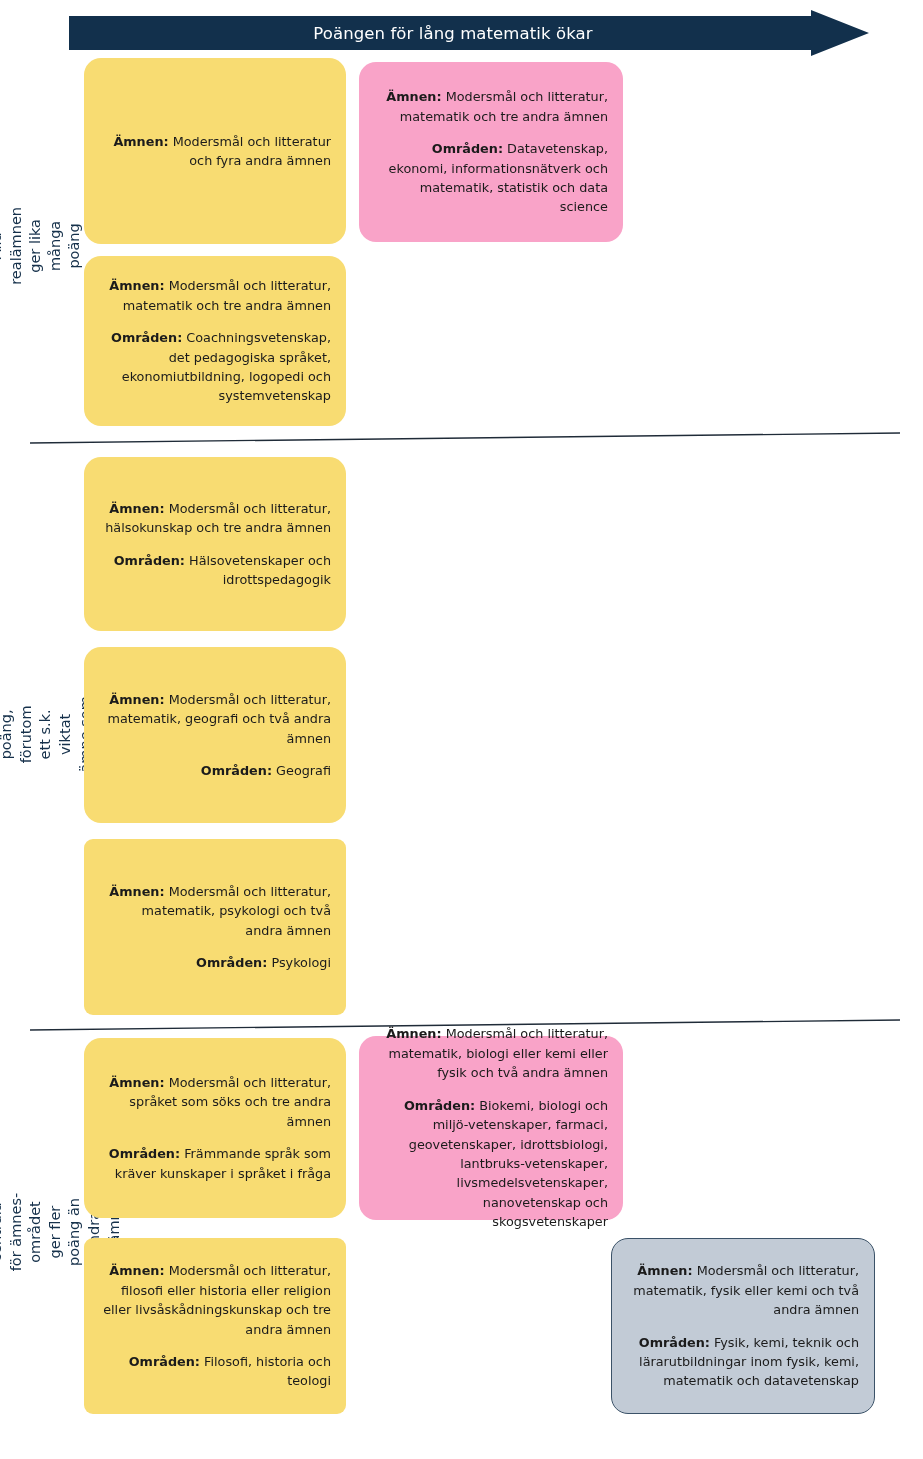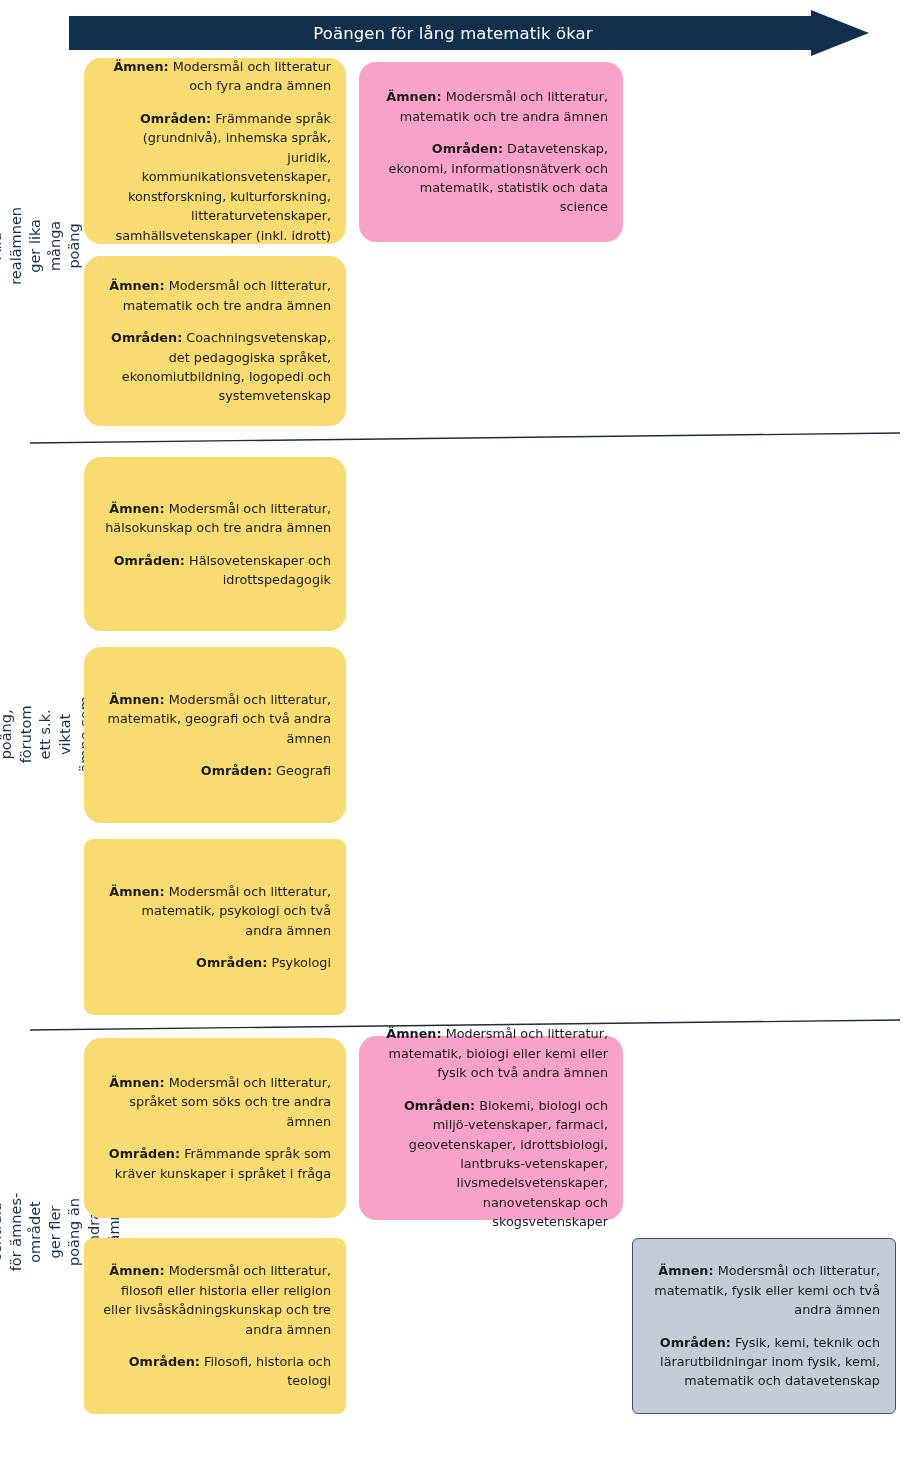--- a/index.html
+++ b/index.html
@@ -124,21 +124,20 @@
     </svg>
   </div>
   <div class="divider" style="top:1018px;">
     <svg width="870" height="14" viewBox="0 0 870 14" xmlns="http://www.w3.org/2000/svg">
       <line x1="0" y1="12" x2="870" y2="2" stroke="#1F2B38" stroke-width="1.4"></line>
     </svg>
   </div>
 
   <div class="card yellow" id="card-1" style="left:84px;top:58px;width:262px;height:186px;">
     <p><span class="lbl">Ämnen:</span> <span>Modersmål och litteratur och fyra andra ämnen</span></p>
-    <p><span class="lbl">Områden:</span> <span>Främmande språk (grundnivå), inhemska språk, juridik, kommunikationsvetenskaper, konstforskning, kulturforskning, litteraturvetenskaper, samhällsvetenskaper (inkl. idrott)</span></p>
   </div>
 
   <div class="card pink" id="card-2" style="left:359px;top:62px;width:264px;height:180px;">
     <p><span class="lbl">Ämnen:</span> <span>Modersmål och litteratur, matematik och tre andra ämnen</span></p>
     <p><span class="lbl">Områden:</span> <span>Datavetenskap, ekonomi, informationsnätverk och matematik, statistik och data science</span></p>
   </div>
 
   <div class="card yellow" id="card-3" style="left:84px;top:256px;width:262px;height:170px;">
     <p><span class="lbl">Ämnen:</span> <span>Modersmål och litteratur, matematik och tre andra ämnen</span></p>
     <p><span class="lbl">Områden:</span> <span>Coachningsvetenskap, det pedagogiska språket, ekonomiutbildning, logopedi och systemvetenskap</span></p>
@@ -168,18 +167,18 @@
     <p><span class="lbl">Ämnen:</span> <span>Modersmål och litteratur, matematik, biologi eller kemi eller fysik och två andra ämnen</span></p>
     <p><span class="lbl">Områden:</span> <span>Biokemi, biologi och miljö-vetenskaper, farmaci, geovetenskaper, idrottsbiologi, lantbruks-vetenskaper, livsmedelsvetenskaper, nanovetenskap och skogsvetenskaper</span></p>
   </div>
 
   <div class="card yellow" id="card-9" style="left:84px;top:1238px;width:262px;height:176px;border-radius:9px;">
     <p><span class="lbl">Ämnen:</span> <span>Modersmål och litteratur, filosofi eller historia eller religion eller livsåskådningskunskap och tre andra ämnen</span></p>
     <p><span class="lbl">Områden:</span> <span>Filosofi, historia och teologi</span></p>
   </div>
 
 
-  <div class="card gray" id="card-11" style="left:632px;top:1238px;width:264px;height:176px;border-radius:6px;">
+  <div class="card gray" id="card-11" style="left:611px;top:1238px;width:264px;height:176px;">
     <p><span class="lbl">Ämnen:</span> <span>Modersmål och litteratur, matematik, fysik eller kemi och två andra ämnen</span></p>
     <p><span class="lbl">Områden:</span> <span>Fysik, kemi, teknik och lärarutbildningar inom fysik, kemi, matematik och datavetenskap</span></p>
   </div>
 
 </div>
 
 </body></html>

